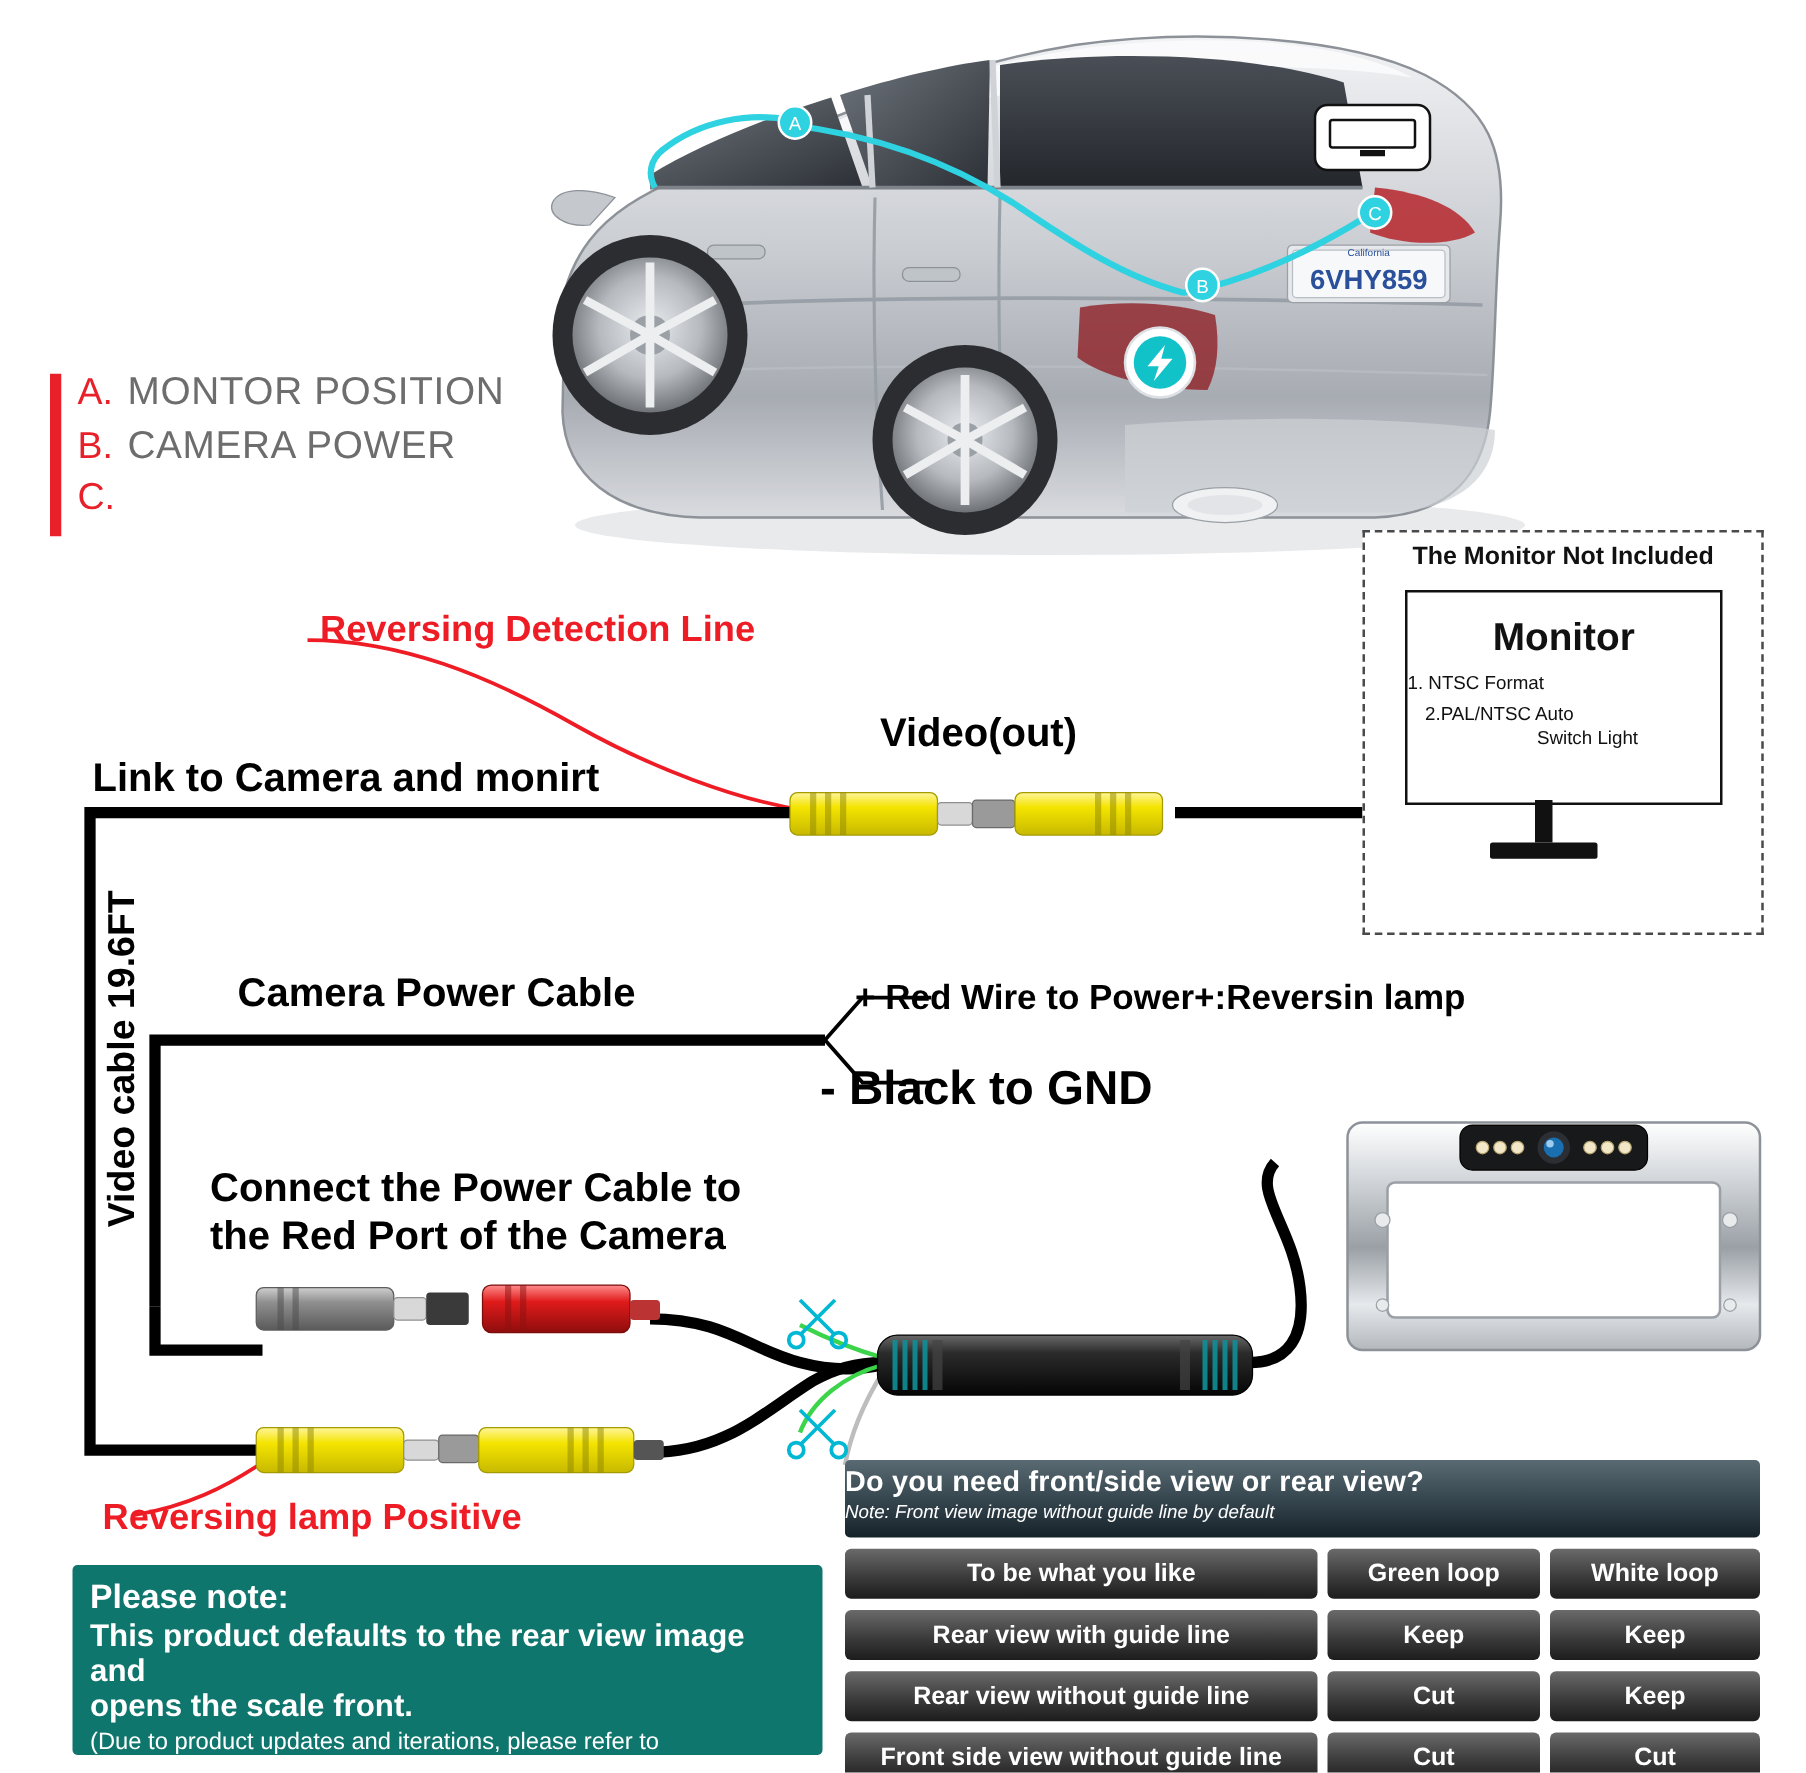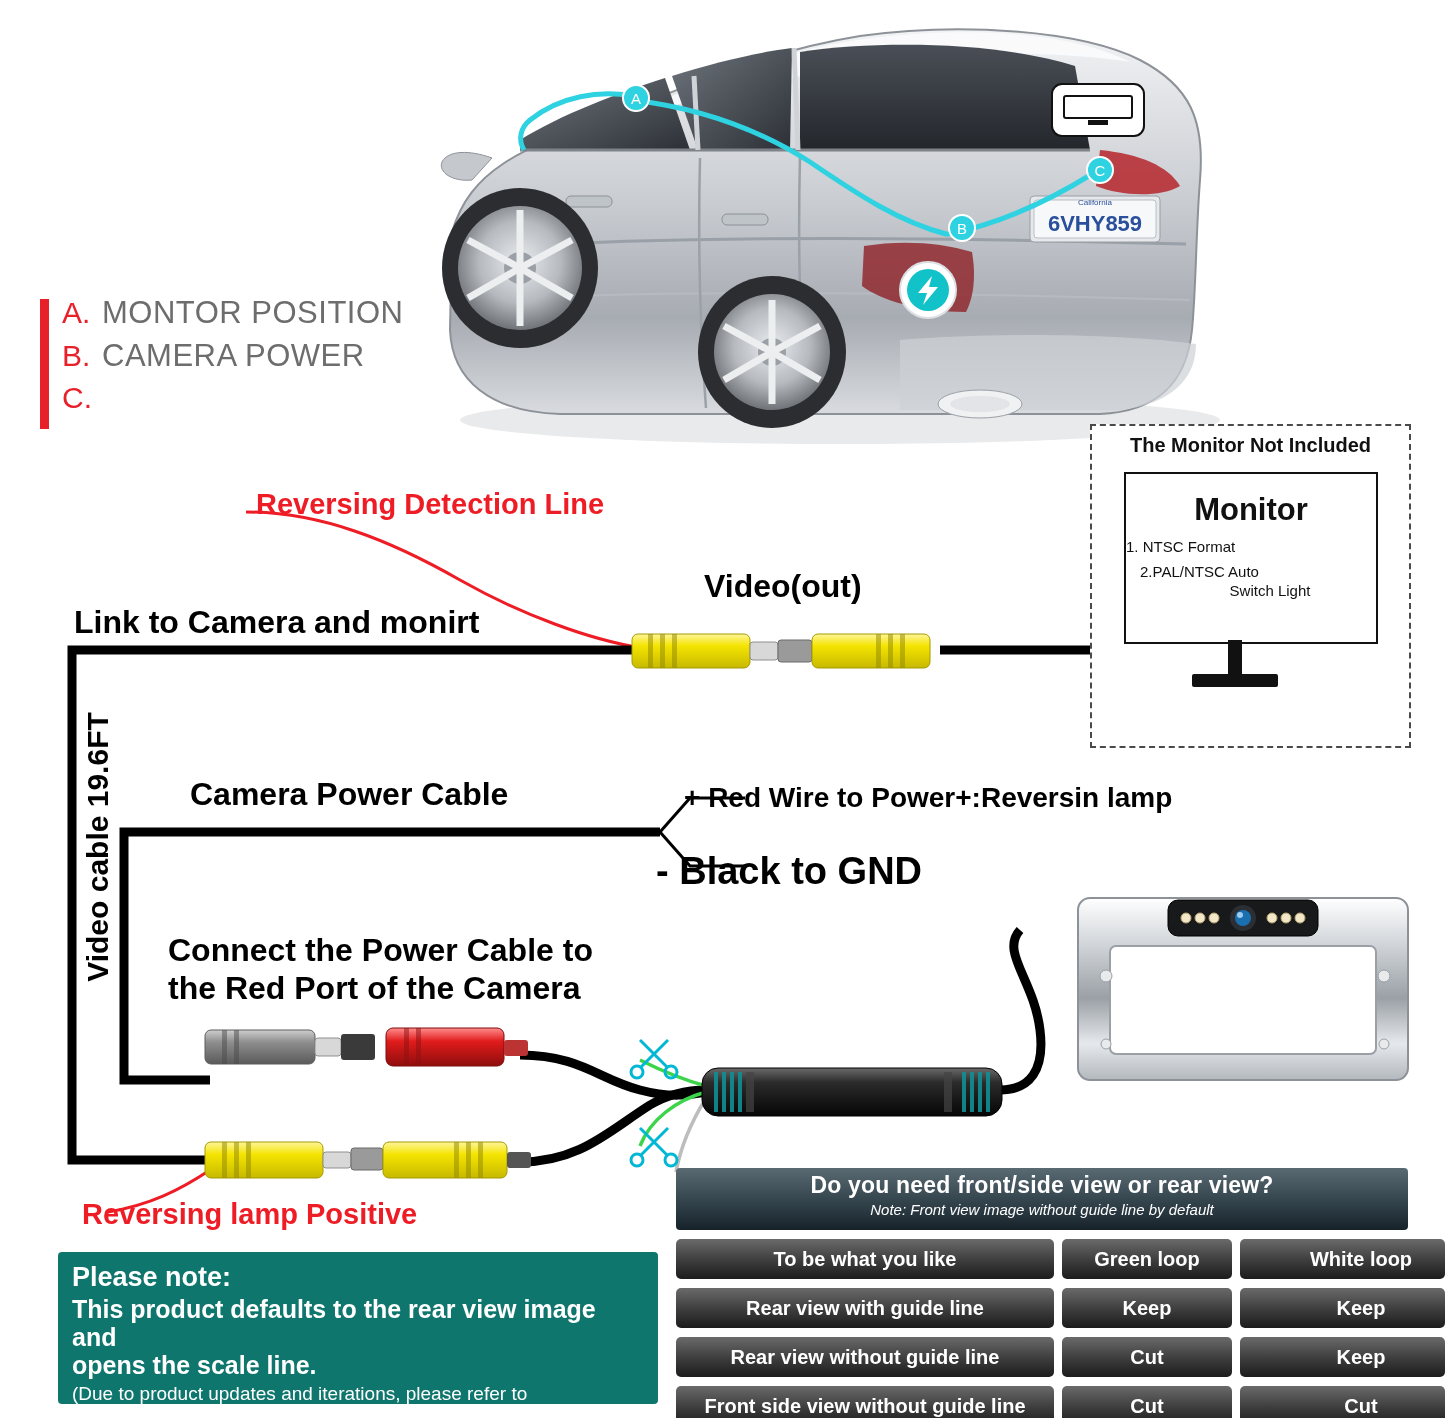--- a/index.html
+++ b/index.html
@@ -37,30 +37,30 @@
   
   #notebox{left:58px;top:1252px;width:600px;height:152px;background:#0f766e;border-radius:4px;color:#fff;padding:8px 14px;box-sizing:border-box;}
   #notebox .h{font-size:27px;font-weight:bold;margin:2px 0 2px 0;}
   #notebox .l{font-size:25px;font-weight:bold;line-height:1.12;}
   #notebox .s{font-size:19px;line-height:1.2;margin-top:4px;}
 
   
   #tablepanel{left:676px;top:1168px;width:732px;}
   #tbhead{height:62px;border-radius:4px;
      background:linear-gradient(180deg,#5a6a73 0%,#33434c 55%,#16222a 100%);
-     color:#fff;text-align:center;padding-top:4px;box-sizing:border-box;}
+     color:#fff;text-align:left;padding-top:4px;box-sizing:border-box;}
   #tbhead .q{font-size:23px;font-weight:bold;letter-spacing:.2px;}
   #tbhead .n{font-size:15px;font-style:italic;margin-top:2px;}
   .trow{display:flex;gap:8px;margin-top:9px;}
   .cell{background:linear-gradient(180deg,#6a6a6a 0%,#3c3c3c 55%,#1c1c1c 100%);
      color:#fff;border-radius:5px;height:40px;display:flex;align-items:center;justify-content:center;
      font-size:20px;font-weight:bold;}
   .c1{flex:0 0 378px;}
   .c2{flex:0 0 170px;}
-  .c3{flex:0 0 168px;padding-left:37px;}
+  .c3{flex:0 0 168px;}
 
   
   #art{position:absolute;left:0;top:0;width:1445px;height:1418px;}
 </style>
 </head>
 <body>
 
 <svg id="art" viewBox="0 0 1445 1418">
   <defs>
     <linearGradient id="carBody" x1="0" y1="0" x2="0" y2="1">
@@ -362,21 +362,21 @@
     <div class="ml2">2.PAL/NTSC Auto</div>
     <div class="ml2" style="margin-top:0;margin-left:38px;text-align:center;">Switch Light</div>
   </div>
   <div id="monstand"></div>
   <div id="monbase"></div>
 </div>
 
 <div class="abs" id="notebox">
   <div class="h">Please note:</div>
   <div class="l">This product defaults to the rear view image and</div>
-  <div class="l">opens the scale line.</div>
+  <div class="l">opens the scale front.</div>
   <div class="s">(Due to product updates and iterations, please refer to</div>
   <div class="s" style="margin-top:0;">the manual for installation methods and precautions.)</div>
 </div>
 
 <div class="abs" id="tablepanel">
   <div id="tbhead">
     <div class="q">Do you need front/side view or rear view?</div>
     <div class="n">Note: Front view image without guide line by default</div>
   </div>
 

